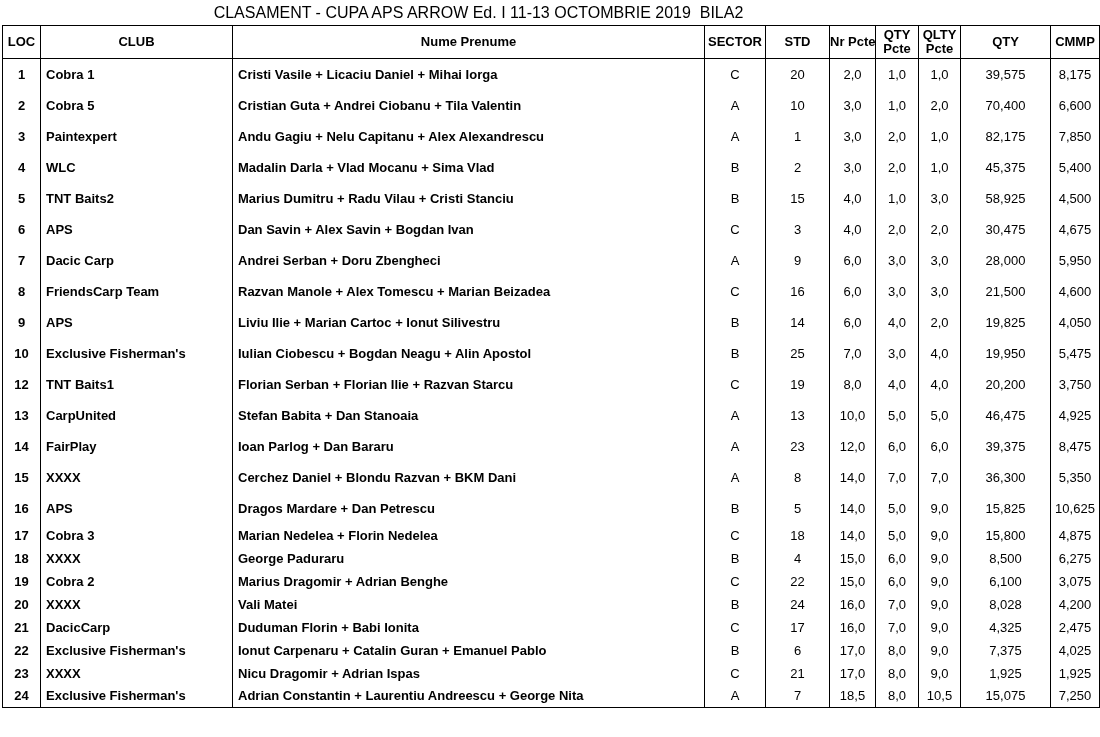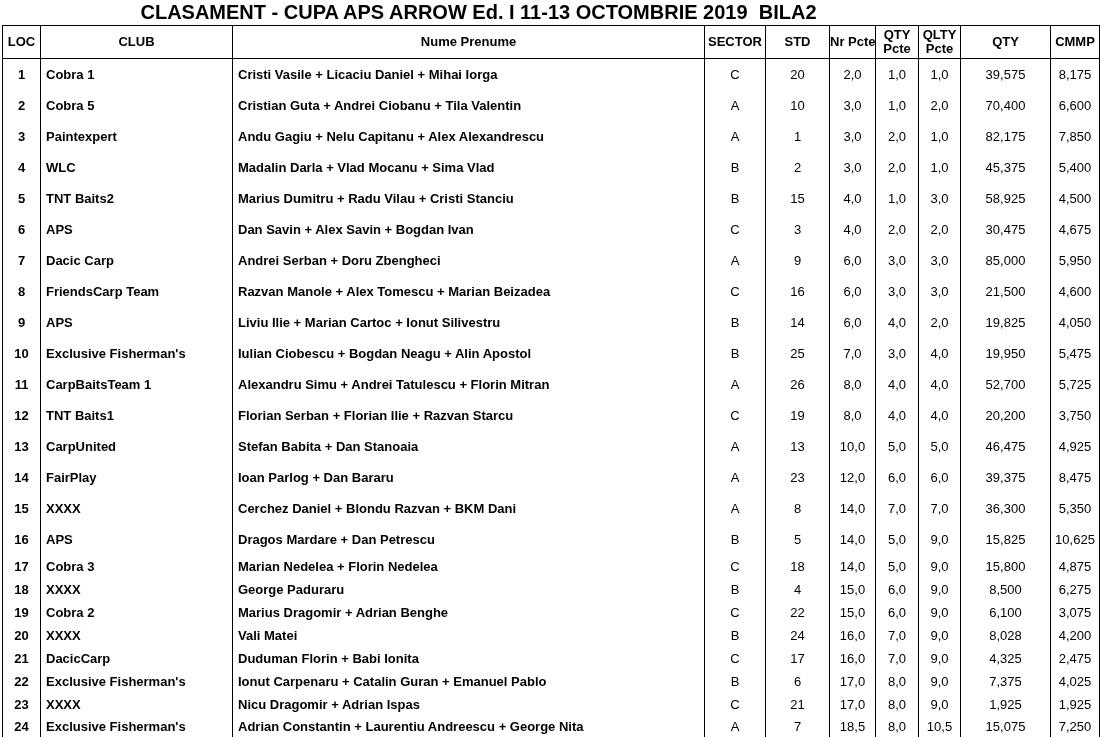--- a/index.html
+++ b/index.html
@@ -16,22 +16,22 @@
     overflow: hidden;
   }
   .title-bar {
     width: 940px;
     height: 25px;
     display: flex;
     align-items: center;
     justify-content: center;
   }
   .title-bar .title {
-    font-weight: bold;
-    font-size: 20px;
+    font-weight: normal;
+    font-size: 16px;
     white-space: pre;
     letter-spacing: 0px;
     margin-left: 17px;
   }
   table.results {
     border-collapse: collapse;
     table-layout: fixed;
     margin-left: 2px;
     width: 1097px;
   }
@@ -178,21 +178,21 @@
   </tr>
         <tr>
     <td class="c-loc">7</td>
     <td class="c-club">Dacic Carp</td>
     <td class="c-name">Andrei Serban + Doru Zbengheci</td>
     <td class="c-sector">A</td>
     <td class="c-std">9</td>
     <td class="c-num">6,0</td>
     <td class="c-num">3,0</td>
     <td class="c-num">3,0</td>
-    <td class="c-qty">85,000</td>
+    <td class="c-qty">28,000</td>
     <td class="c-cmmp">5,950</td>
   </tr>
         <tr>
     <td class="c-loc">8</td>
     <td class="c-club">FriendsCarp Team</td>
     <td class="c-name">Razvan Manole + Alex Tomescu + Marian Beizadea</td>
     <td class="c-sector">C</td>
     <td class="c-std">16</td>
     <td class="c-num">6,0</td>
     <td class="c-num">3,0</td>
@@ -216,32 +216,20 @@
     <td class="c-loc">10</td>
     <td class="c-club">Exclusive Fisherman's</td>
     <td class="c-name">Iulian Ciobescu + Bogdan Neagu + Alin Apostol</td>
     <td class="c-sector">B</td>
     <td class="c-std">25</td>
     <td class="c-num">7,0</td>
     <td class="c-num">3,0</td>
     <td class="c-num">4,0</td>
     <td class="c-qty">19,950</td>
     <td class="c-cmmp">5,475</td>
-  </tr>
-        <tr>
-    <td class="c-loc">11</td>
-    <td class="c-club">CarpBaitsTeam 1</td>
-    <td class="c-name">Alexandru Simu + Andrei Tatulescu + Florin Mitran</td>
-    <td class="c-sector">A</td>
-    <td class="c-std">26</td>
-    <td class="c-num">8,0</td>
-    <td class="c-num">4,0</td>
-    <td class="c-num">4,0</td>
-    <td class="c-qty">52,700</td>
-    <td class="c-cmmp">5,725</td>
   </tr>
         <tr>
     <td class="c-loc">12</td>
     <td class="c-club">TNT Baits1</td>
     <td class="c-name">Florian Serban + Florian Ilie + Razvan Starcu</td>
     <td class="c-sector">C</td>
     <td class="c-std">19</td>
     <td class="c-num">8,0</td>
     <td class="c-num">4,0</td>
     <td class="c-num">4,0</td>

